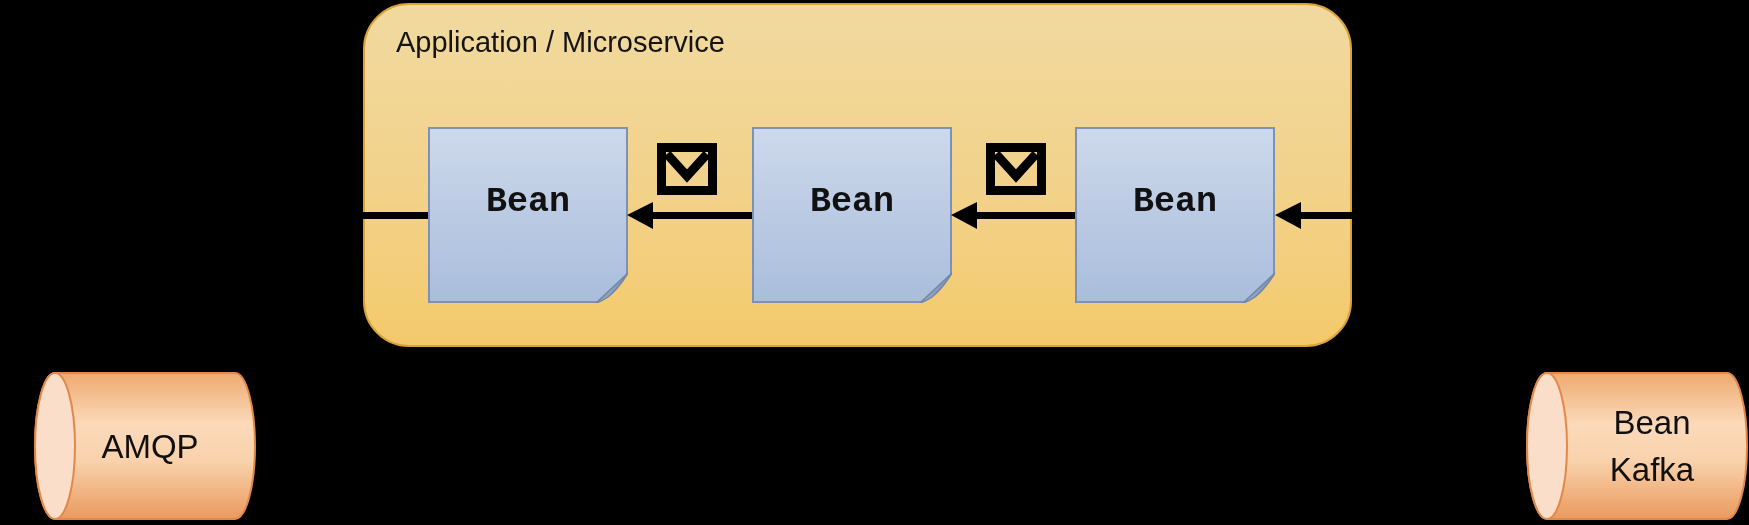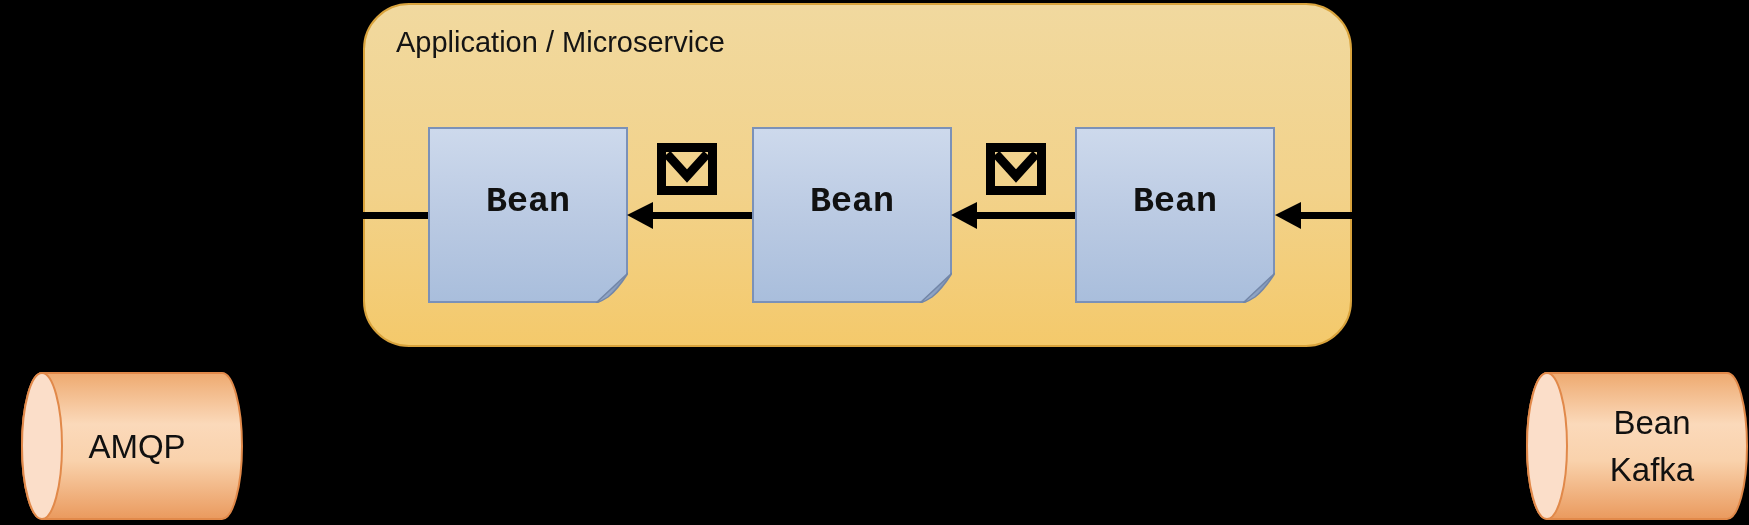--- a/index.html
+++ b/index.html
@@ -46,21 +46,21 @@
   .arrow-exit-left{left:363px;width:65px;}
   .arrow-exit-left .shaft{left:0;width:65px;}
   .arrow-b2-b1{left:627px;width:125px;}
   .arrow-b2-b1 .shaft{left:23px;width:102px;}
   .arrow-b3-b2{left:951px;width:124px;}
   .arrow-b3-b2 .shaft{left:23px;width:101px;}
   .arrow-in-right{left:1275px;width:77px;}
   .arrow-in-right .shaft{left:24px;width:53px;}
   
   .cylinder{position:absolute;top:371px;width:222px;height:150px;}
-  .cyl-amqp{left:1px;padding-left:20px;} .cyl-kafka{left:1526px;}
+  .cyl-amqp{left:14px;padding-left:20px;} .cyl-kafka{left:1526px;}
   .cyl-label{
     position:absolute;inset:0;display:flex;flex-direction:column;
     align-items:center;justify-content:center;padding-left:30px;box-sizing:border-box;
     font-size:33px;line-height:47px;color:#101010;text-align:center;
   }
 </style>
 </head>
 <body>
 
 <svg width="0" height="0" style="position:absolute">

